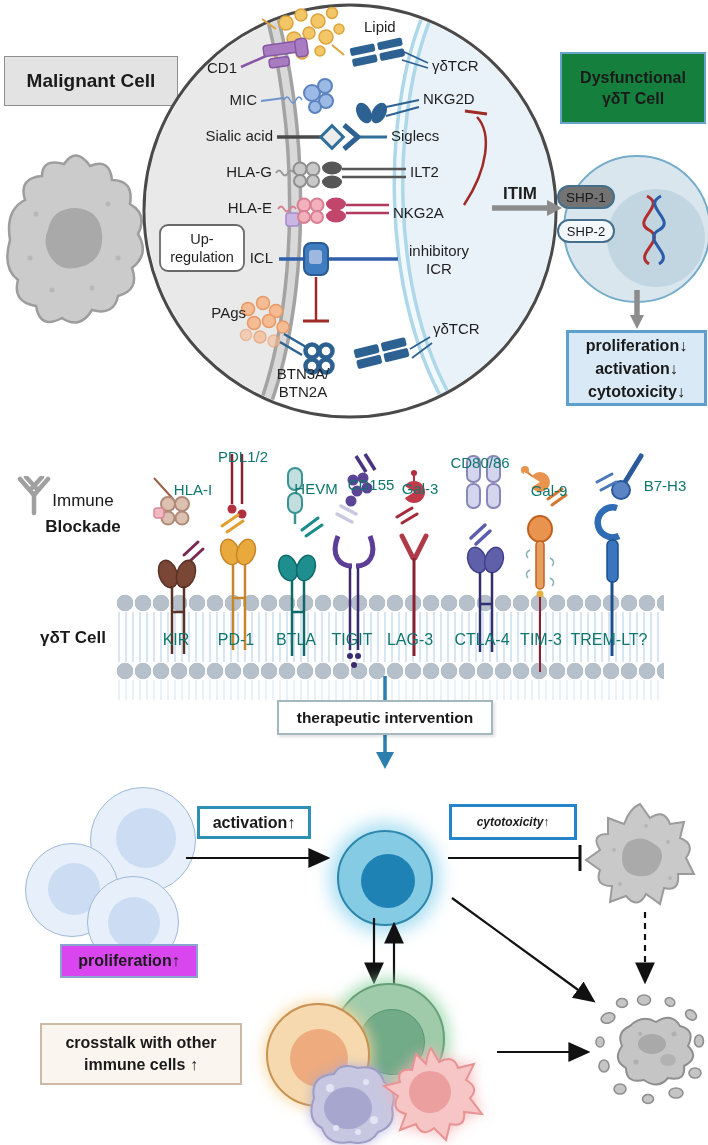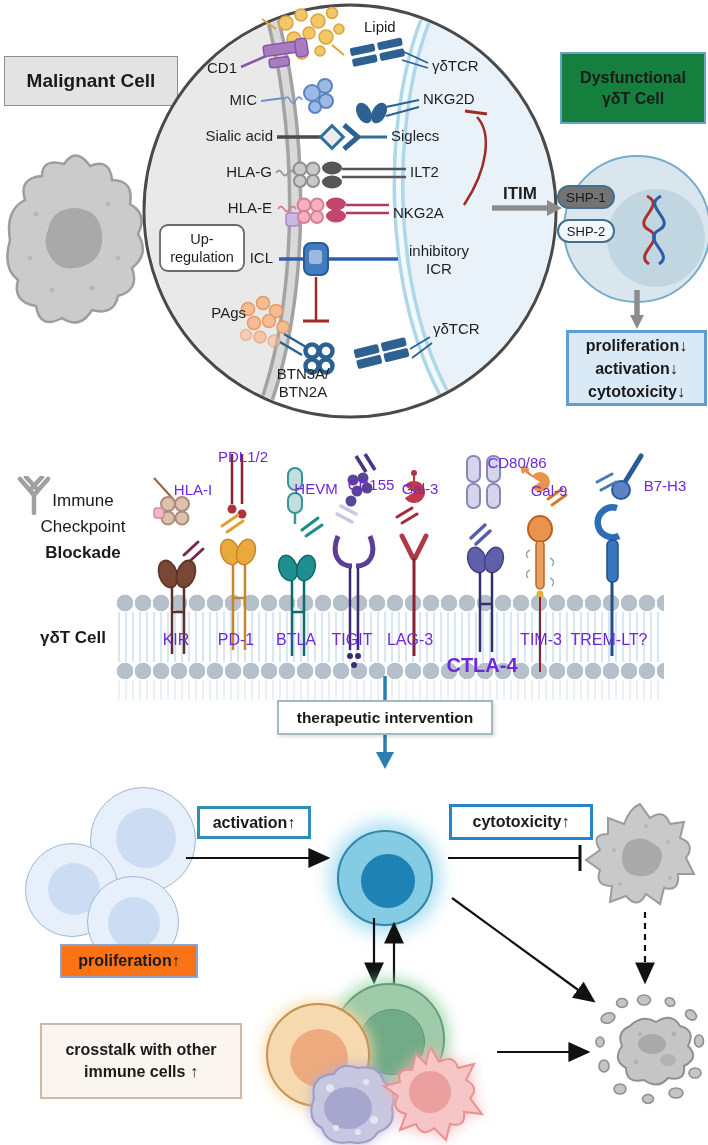--- a/index.html
+++ b/index.html
@@ -1,21 +1,21 @@
 <!DOCTYPE html>
 <html><head>
 <meta charset="utf-8">
 <style>
   html,body{margin:0;padding:0;background:#fff;}
   body{width:708px;height:1145px;position:relative;overflow:hidden;
        font-family:"Liberation Sans","DejaVu Sans",sans-serif;color:#1a1a1a;}
   .abs{position:absolute;}
   .box{position:absolute;display:flex;align-items:center;justify-content:center;
        text-align:center;font-weight:bold;background:#fff;box-sizing:border-box;}
-  .lbl{position:absolute;white-space:nowrap;font-size:15px;color:#6d28d9;}
+  .lbl{position:absolute;white-space:nowrap;font-size:15px;color:#0f766e;}
   .ctr{transform:translate(-50%,-50%);}
   svg text{font-family:"Liberation Sans","DejaVu Sans",sans-serif;fill:#1f1f1f;}
   .st{font-size:15px;}
   .cell{position:absolute;border-radius:50%;box-sizing:border-box;}
   .mem-dots{position:absolute;height:18px;
     background-image:radial-gradient(circle at 9px 9px,#b6c0ca 8px,rgba(0,0,0,0) 8.6px);
     background-size:18px 18px;}
   .mem-mid{position:absolute;
     background-image:repeating-linear-gradient(90deg,#d7e6f2 0 2px,#ffffff 2px 7px);}
 </style>
@@ -257,21 +257,20 @@
 <svg class="abs" style="left:16px;top:476px;" width="36" height="40" viewBox="0 0 36 40">
   <g stroke="#a0a0a0" stroke-width="4.5" stroke-linecap="round" fill="none">
     <path d="M4,3 L18,19 L32,3"></path>
       <path d="M18,19 L18,37"></path>
     <path d="M10,1 L20,12"></path>
       <path d="M26,1 L16,12"></path>
   </g>
 </svg>
 <div class="abs" style="left:18px;top:488px;width:130px;text-align:center;font-size:17px;line-height:26px;">
   <div>Immune</div>
-  <div>Checkpoint</div>
   <div style="font-weight:bold;">Blockade</div>
 </div>
 <div class="abs" style="left:36px;top:628px;width:74px;text-align:center;font-size:17px;font-weight:bold;">γδT Cell</div>
 
 <div>
   <div class="mem-dots" style="left:116px;top:594px;width:548px;"></div>
   <div class="mem-mid" style="left:118px;top:612px;width:544px;height:50px;"></div>
   <div class="mem-dots" style="left:116px;top:662px;width:548px;"></div>
   <div class="mem-mid" style="left:118px;top:680px;width:544px;height:20px;opacity:0.55;"></div>
 </div>
@@ -443,30 +442,30 @@
   <path d="M38,56 a15,15 0 1 0 2,28" fill="none" stroke="#2e6cb5" stroke-width="6.5"></path>
   <rect x="28" y="88" width="11" height="42" rx="5" fill="#3a76be" stroke="#1e4e8e" stroke-width="1.5"></rect>
   <line x1="33" y1="130" x2="33" y2="204" stroke="#1e4e8e" stroke-width="3"></line>
 </svg>
 
 <div class="lbl ctr" style="left:193px;top:489px;">HLA-I</div>
 <div class="lbl ctr" style="left:243px;top:456px;">PDL1/2</div>
 <div class="lbl ctr" style="left:316px;top:488px;">HEVM</div>
 <div class="lbl ctr" style="left:371px;top:484px;">CD155</div>
 <div class="lbl ctr" style="left:420px;top:488px;">Gal-3</div>
-<div class="lbl ctr" style="left:480px;top:462px;margin-left:37px;">CD80/86</div>
+<div class="lbl ctr" style="left:480px;top:462px;">CD80/86</div>
 <div class="lbl ctr" style="left:549px;top:490px;">Gal-9</div>
 <div class="lbl ctr" style="left:665px;top:485px;">B7-H3</div>
 
 <div class="lbl ctr" style="left:176px;top:640px;font-size:16px;">KIR</div>
 <div class="lbl ctr" style="left:236px;top:640px;font-size:16px;">PD-1</div>
 <div class="lbl ctr" style="left:296px;top:640px;font-size:16px;">BTLA</div>
 <div class="lbl ctr" style="left:352px;top:640px;font-size:16px;">TIGIT</div>
 <div class="lbl ctr" style="left:410px;top:640px;font-size:16px;">LAG-3</div>
-<div class="lbl ctr" style="left:482px;top:665px;font-size:20px;font-weight:bold;">CTLA-4</div>
+<div class="lbl ctr" style="left:482px;top:640px;font-size:16px;">CTLA-4</div>
 <div class="lbl ctr" style="left:541px;top:640px;font-size:16px;">TIM-3</div>
 <div class="lbl ctr" style="left:609px;top:640px;font-size:16px;">TREM-LT?</div>
 
 <svg class="abs" style="left:370px;top:676px;" width="30" height="94" viewBox="0 0 30 94">
   <line x1="15" y1="0" x2="15" y2="78" stroke="#2a7fae" stroke-width="3.5"></line>
   <polygon points="6,76 24,76 15,93" fill="#2a7fae"></polygon>
 </svg>
 <div class="box" style="left:277px;top:700px;width:216px;height:35px;border:2px solid #a4b8c0;font-size:15.5px;box-shadow:2px 2px 3px rgba(0,0,0,0.12);">
   <span>therapeutic intervention</span>
 </div>
@@ -513,27 +512,27 @@
     <line x1="394" y1="208" x2="394" y2="146" marker-end="url(#ah)"></line>
     <line x1="452" y1="118" x2="592" y2="220" marker-end="url(#ah)"></line>
     <line x1="645" y1="132" x2="645" y2="200" stroke-dasharray="6,5" marker-end="url(#ah)"></line>
     <line x1="497" y1="272" x2="586" y2="272" marker-end="url(#ah)"></line>
   </g>
 </svg>
 
 <div class="box" style="left:197px;top:806px;width:114px;height:33px;border:3px solid #2e90b4;font-size:16px;">
   <span>activation↑</span>
 </div>
-<div class="box" style="left:449px;top:804px;width:144px;height:36px;border:3px solid #2585c8;font-size:16px;">
+<div class="box" style="left:449px;top:804px;width:128px;height:36px;border:3px solid #2585c8;font-size:12px;font-style:italic;">
   <span>cytotoxicity↑</span>
 </div>
-<div class="box" style="left:60px;top:944px;width:138px;height:34px;background:#f97316;border:2px solid #8aa4ce;font-size:16px;">
+<div class="box" style="left:60px;top:944px;width:138px;height:34px;background:#d946ef;border:2px solid #8aa4ce;font-size:16px;">
   <span>proliferation↑</span>
 </div>
-<div class="box" style="left:40px;top:1023px;width:202px;height:76px;background:#faf5ef;border:2px solid #ccbaa6;font-size:16px;line-height:22px;flex-direction:column;">
+<div class="box" style="left:40px;top:1023px;width:202px;height:62px;background:#faf5ef;border:2px solid #ccbaa6;font-size:16px;line-height:22px;flex-direction:column;">
   <span>crosstalk with other</span>
   <span>immune cells ↑</span>
 </div>
 
 <div class="cell" style="left:333px;top:983px;width:112px;height:112px;background:#9fcbaa;border:2px solid #679f78;box-shadow:0 0 14px 5px rgba(140,210,160,0.7);">
   <div class="cell" style="left:24px;top:24px;width:66px;height:66px;background:#71ab88;border:1.5px solid #5a9470;"></div>
 </div>
 <div class="cell" style="left:266px;top:1003px;width:104px;height:104px;background:#f6d9ae;border:2px solid #c89352;box-shadow:0 0 12px 4px rgba(250,215,160,0.7);">
   <div class="cell" style="left:22px;top:24px;width:58px;height:58px;background:#edab7e;"></div>
 </div>

